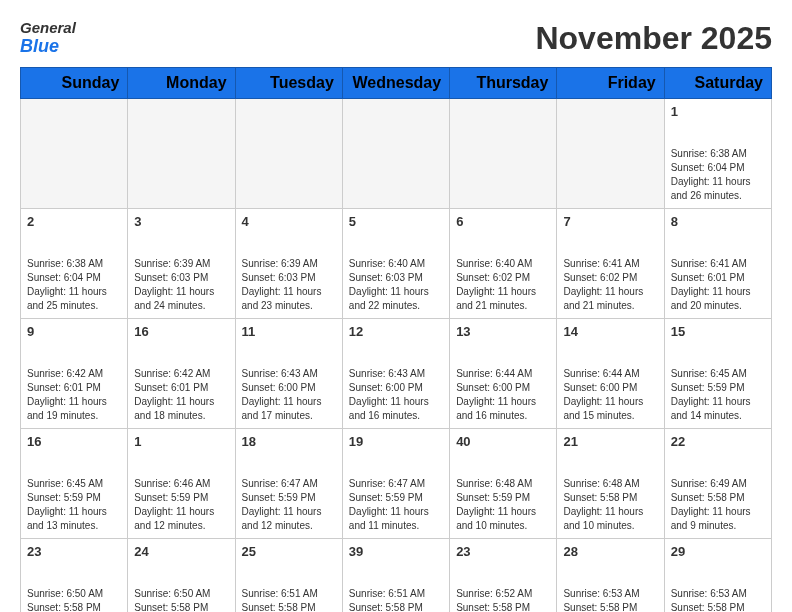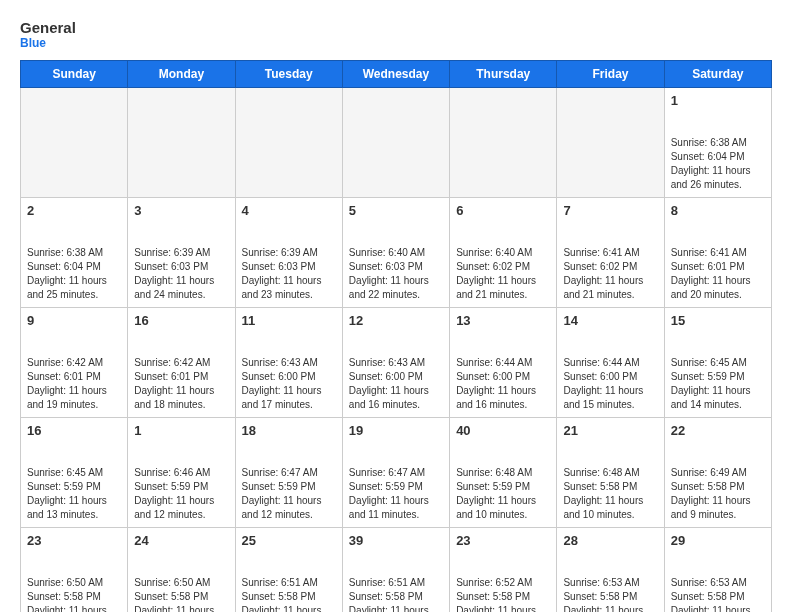--- a/index.html
+++ b/index.html
@@ -33,24 +33,24 @@
       font-size: 14px;
       color: #555;
     }
     .calendar {
       width: 100%;
       border-collapse: collapse;
       border: 1px solid #ccc;
     }
     .calendar th {
       background-color: #1a73e8;
-      color: #ffffff;
-      text-align: center;
+      color: #000000;
+      text-align: right;
       padding: 6px 8px;
-      font-size: 12px;
+      font-size: 16px;
       border: 1px solid #1558b0;
     }
     .calendar td {
       vertical-align: top;
       padding: 5px 6px;
       border: 1px solid #ccc;
       font-size: 10.5px;
       color: #333;
       width: 107px;
       min-height: 80px;
@@ -71,29 +71,30 @@
       color: #333;
       line-height: 1.4;
       margin-top: 28px;
     }
   </style>
 </head>
 <body>
 
 <div class="header">
   <div class="logo">
-  <div style="display:flex;align-items:center;gap:4px;">
+  <div style="display:flex;align-items:center;gap:4px;font-style:italic;">
 
     <div>
       <div style="font-size:15px;font-weight:bold;color:#333;line-height:1.1;">General</div>
-      <div style="font-size:12px;font-weight:bold;color:#1a73e8;line-height:1.1;">Blue</div>
+      <div style="font-size:18px;font-weight:bold;color:#1a73e8;line-height:1.1;">Blue</div>
     </div>
   </div>
 </div>
   <div class="title-area">
+    <div class="month-title">November 2025</div>
   </div>
 </div>
 
 <table class="calendar">
   <thead>
     <tr>
     <th>Sunday</th>
         <th>Monday</th>
         <th>Tuesday</th>
         <th>Wednesday</th>

